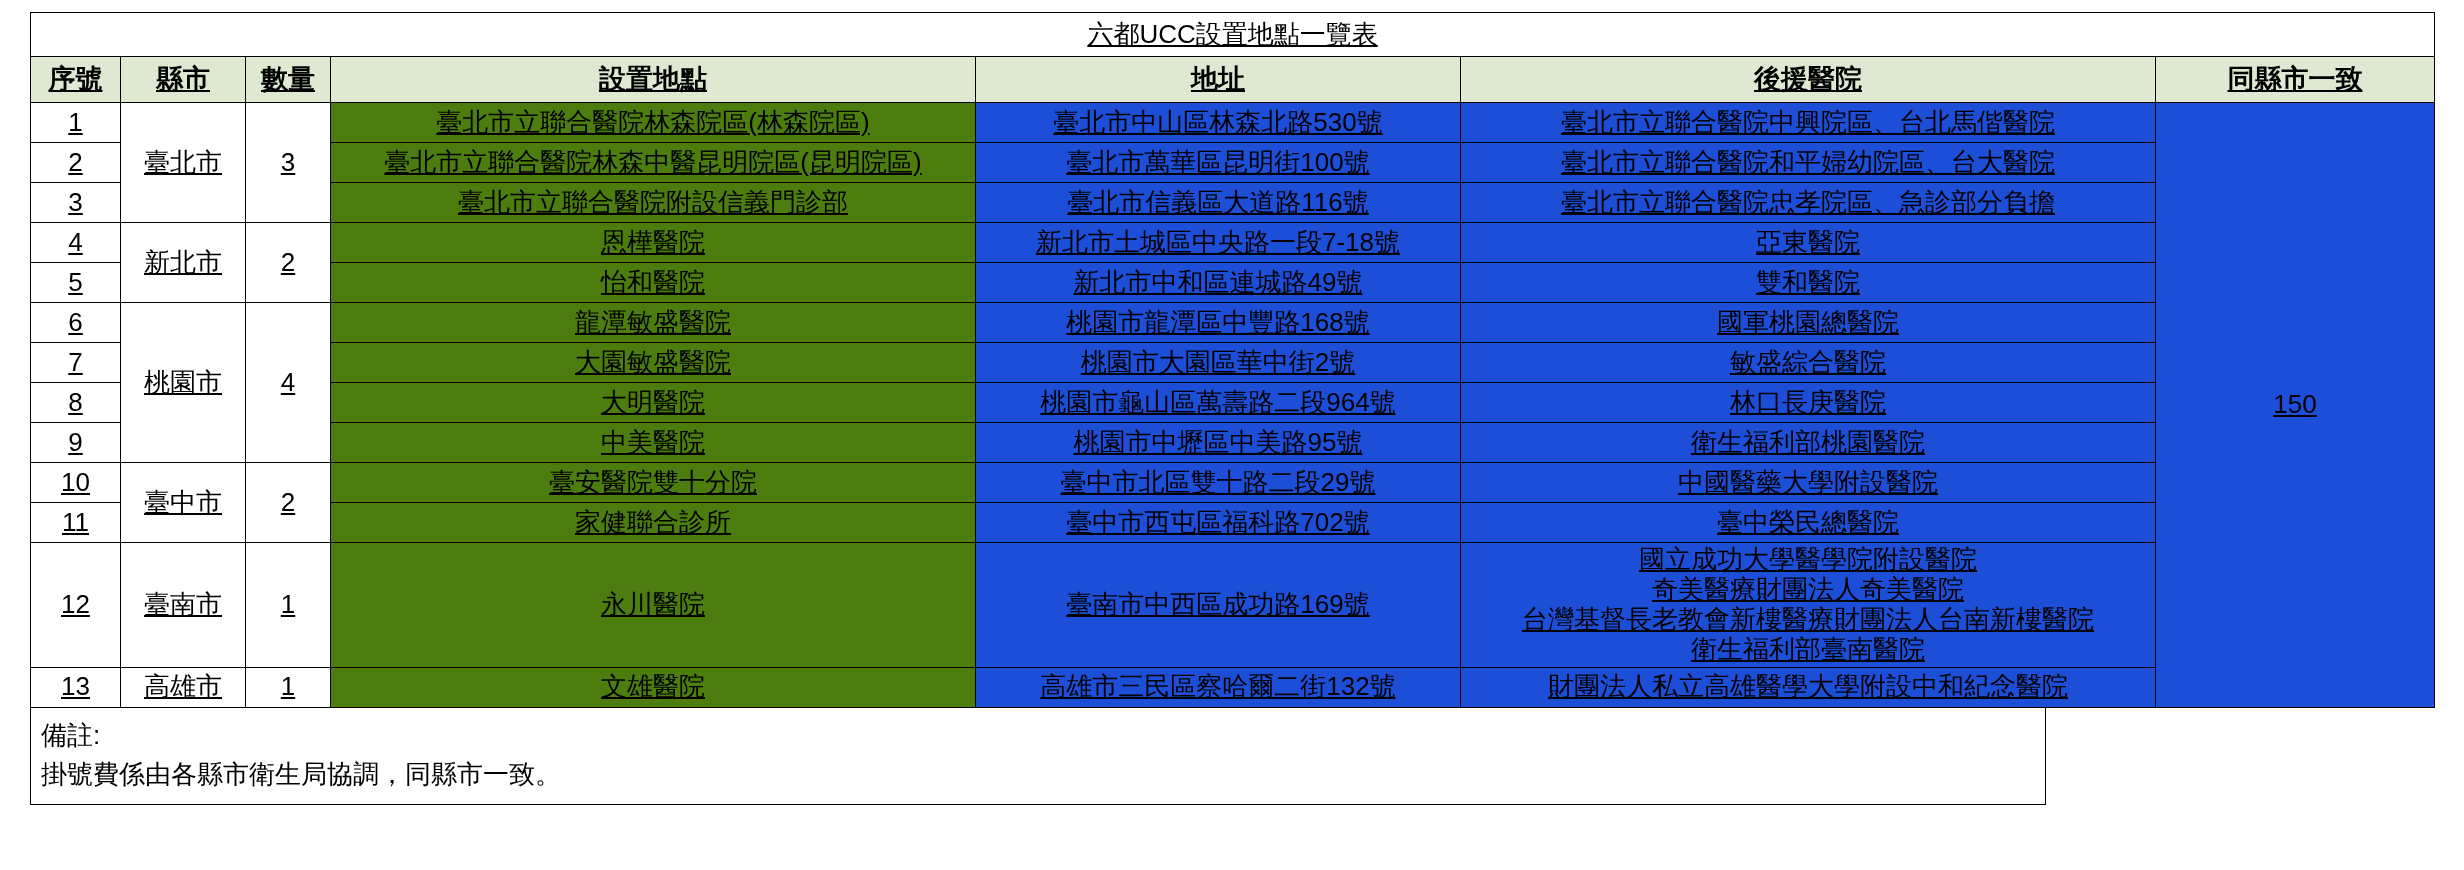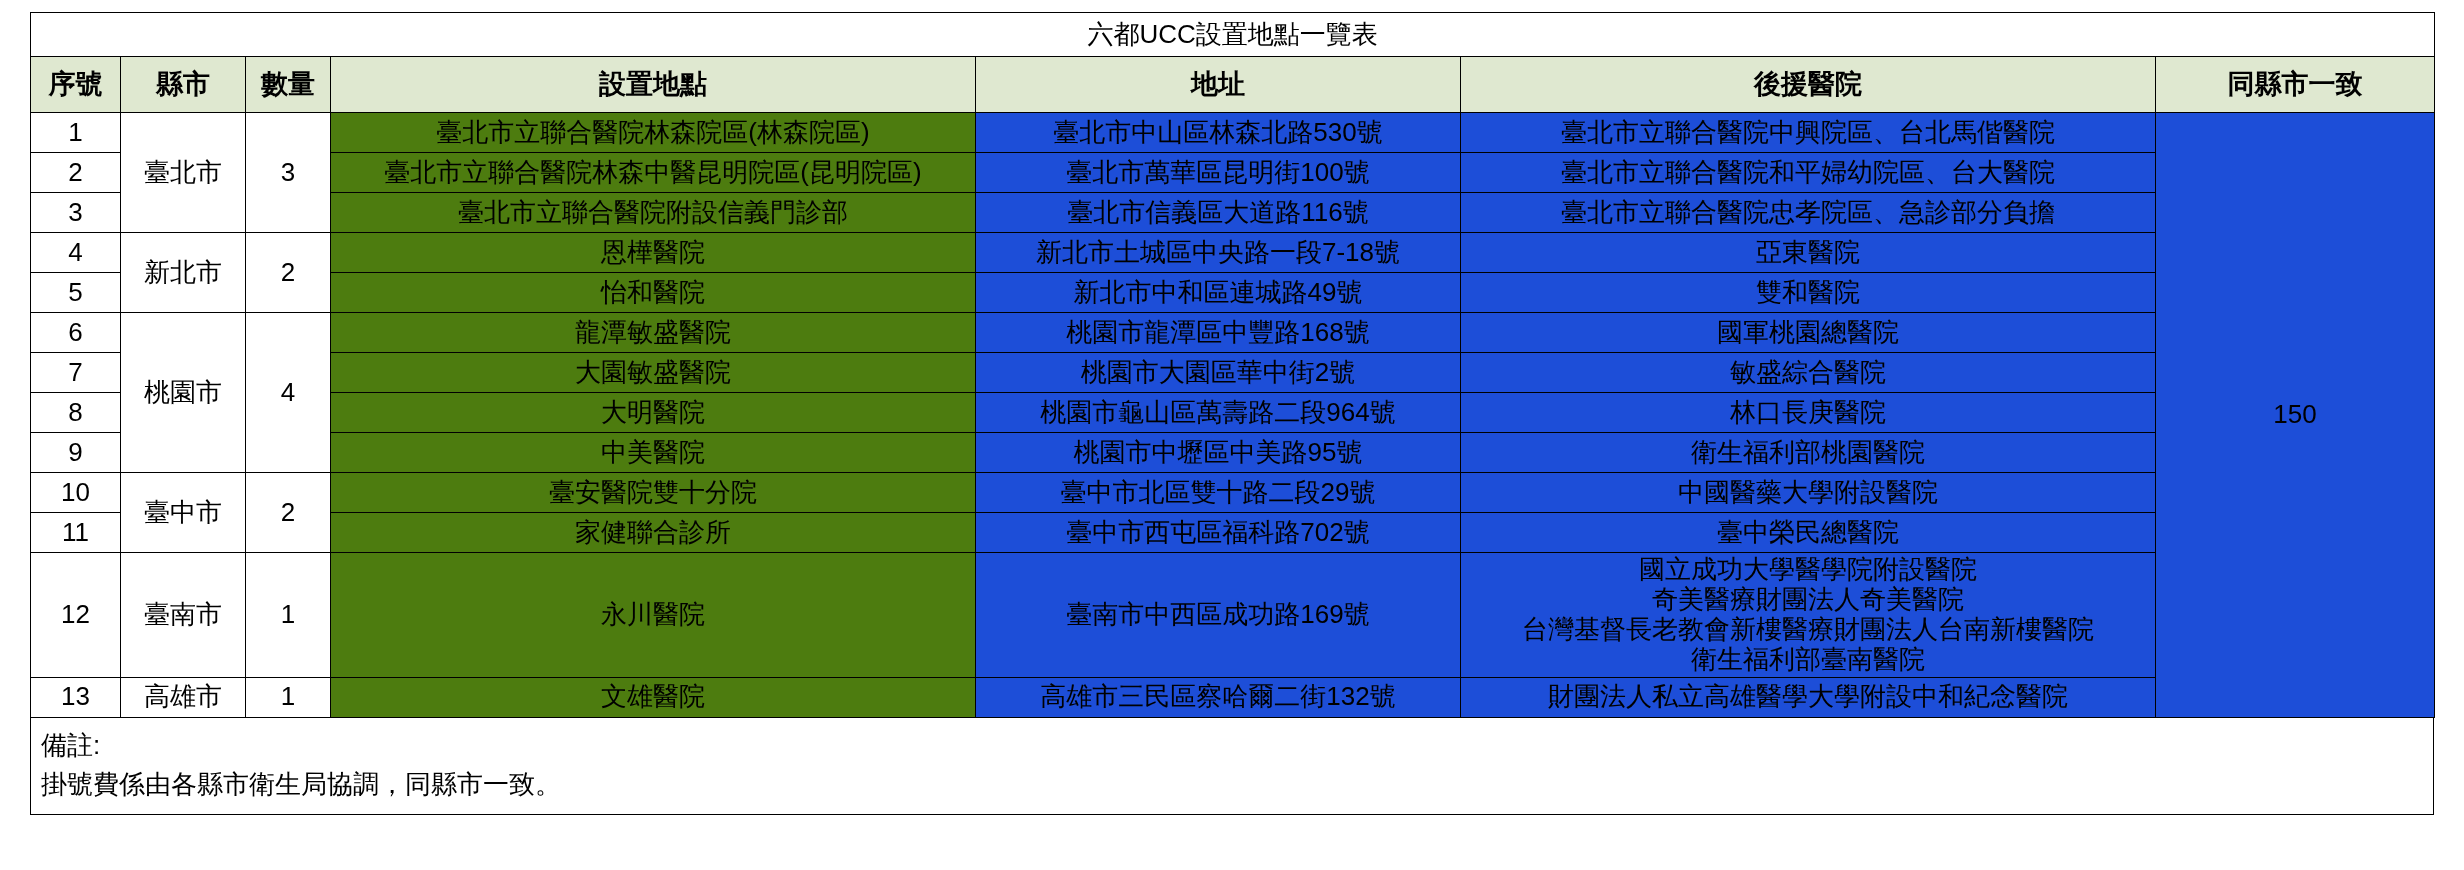--- a/index.html
+++ b/index.html
@@ -17,20 +17,21 @@
     position: relative;
     width: 2464px;
     height: 870px;
     box-sizing: border-box;
     padding: 12px 30px 0 30px;
   }
   table.main {
     border-collapse: collapse;
     width: 2404px;
     table-layout: fixed;
+    text-decoration: underline;
   }
   table.main td, table.main th {
     border: 1px solid #000000;
     padding: 2px 4px;
     text-align: center;
     vertical-align: middle;
     font-size: 26px;
     line-height: 1.15;
     color: #000000;
     font-weight: normal;
@@ -39,42 +40,42 @@
   .title-cell {
     font-size: 29px;
     font-weight: bold;
     background: #ffffff;
     height: 44px;
   }
   thead.head-row th {
     background: #dfe8d0;
     font-weight: bold;
     font-size: 27px;
-    height: 56px;
+    height: 46px;
   }
   td.peach {
     background: #1d4ed8;
   }
   td.plain {
     background: #4d7c0f;
   }
   td.row-num, td.county, td.count {
     background: #ffffff;
   }
   .r-h {
     height: 40px;
   }
   .multi-line {
     line-height: 1.35;
     padding: 6px 4px;
     margin-left: 21px;
   }
   .notes {
     margin: 0;
-    width: 2404px;
+    width: 2016px;
     box-sizing: border-box;
     border: 1px solid #000000;
     border-top: none;
     padding: 8px 10px 10px 10px;
     font-size: 26px;
     line-height: 1.5;
     color: #000000;
     background: #ffffff;
   }
   .notes div {

